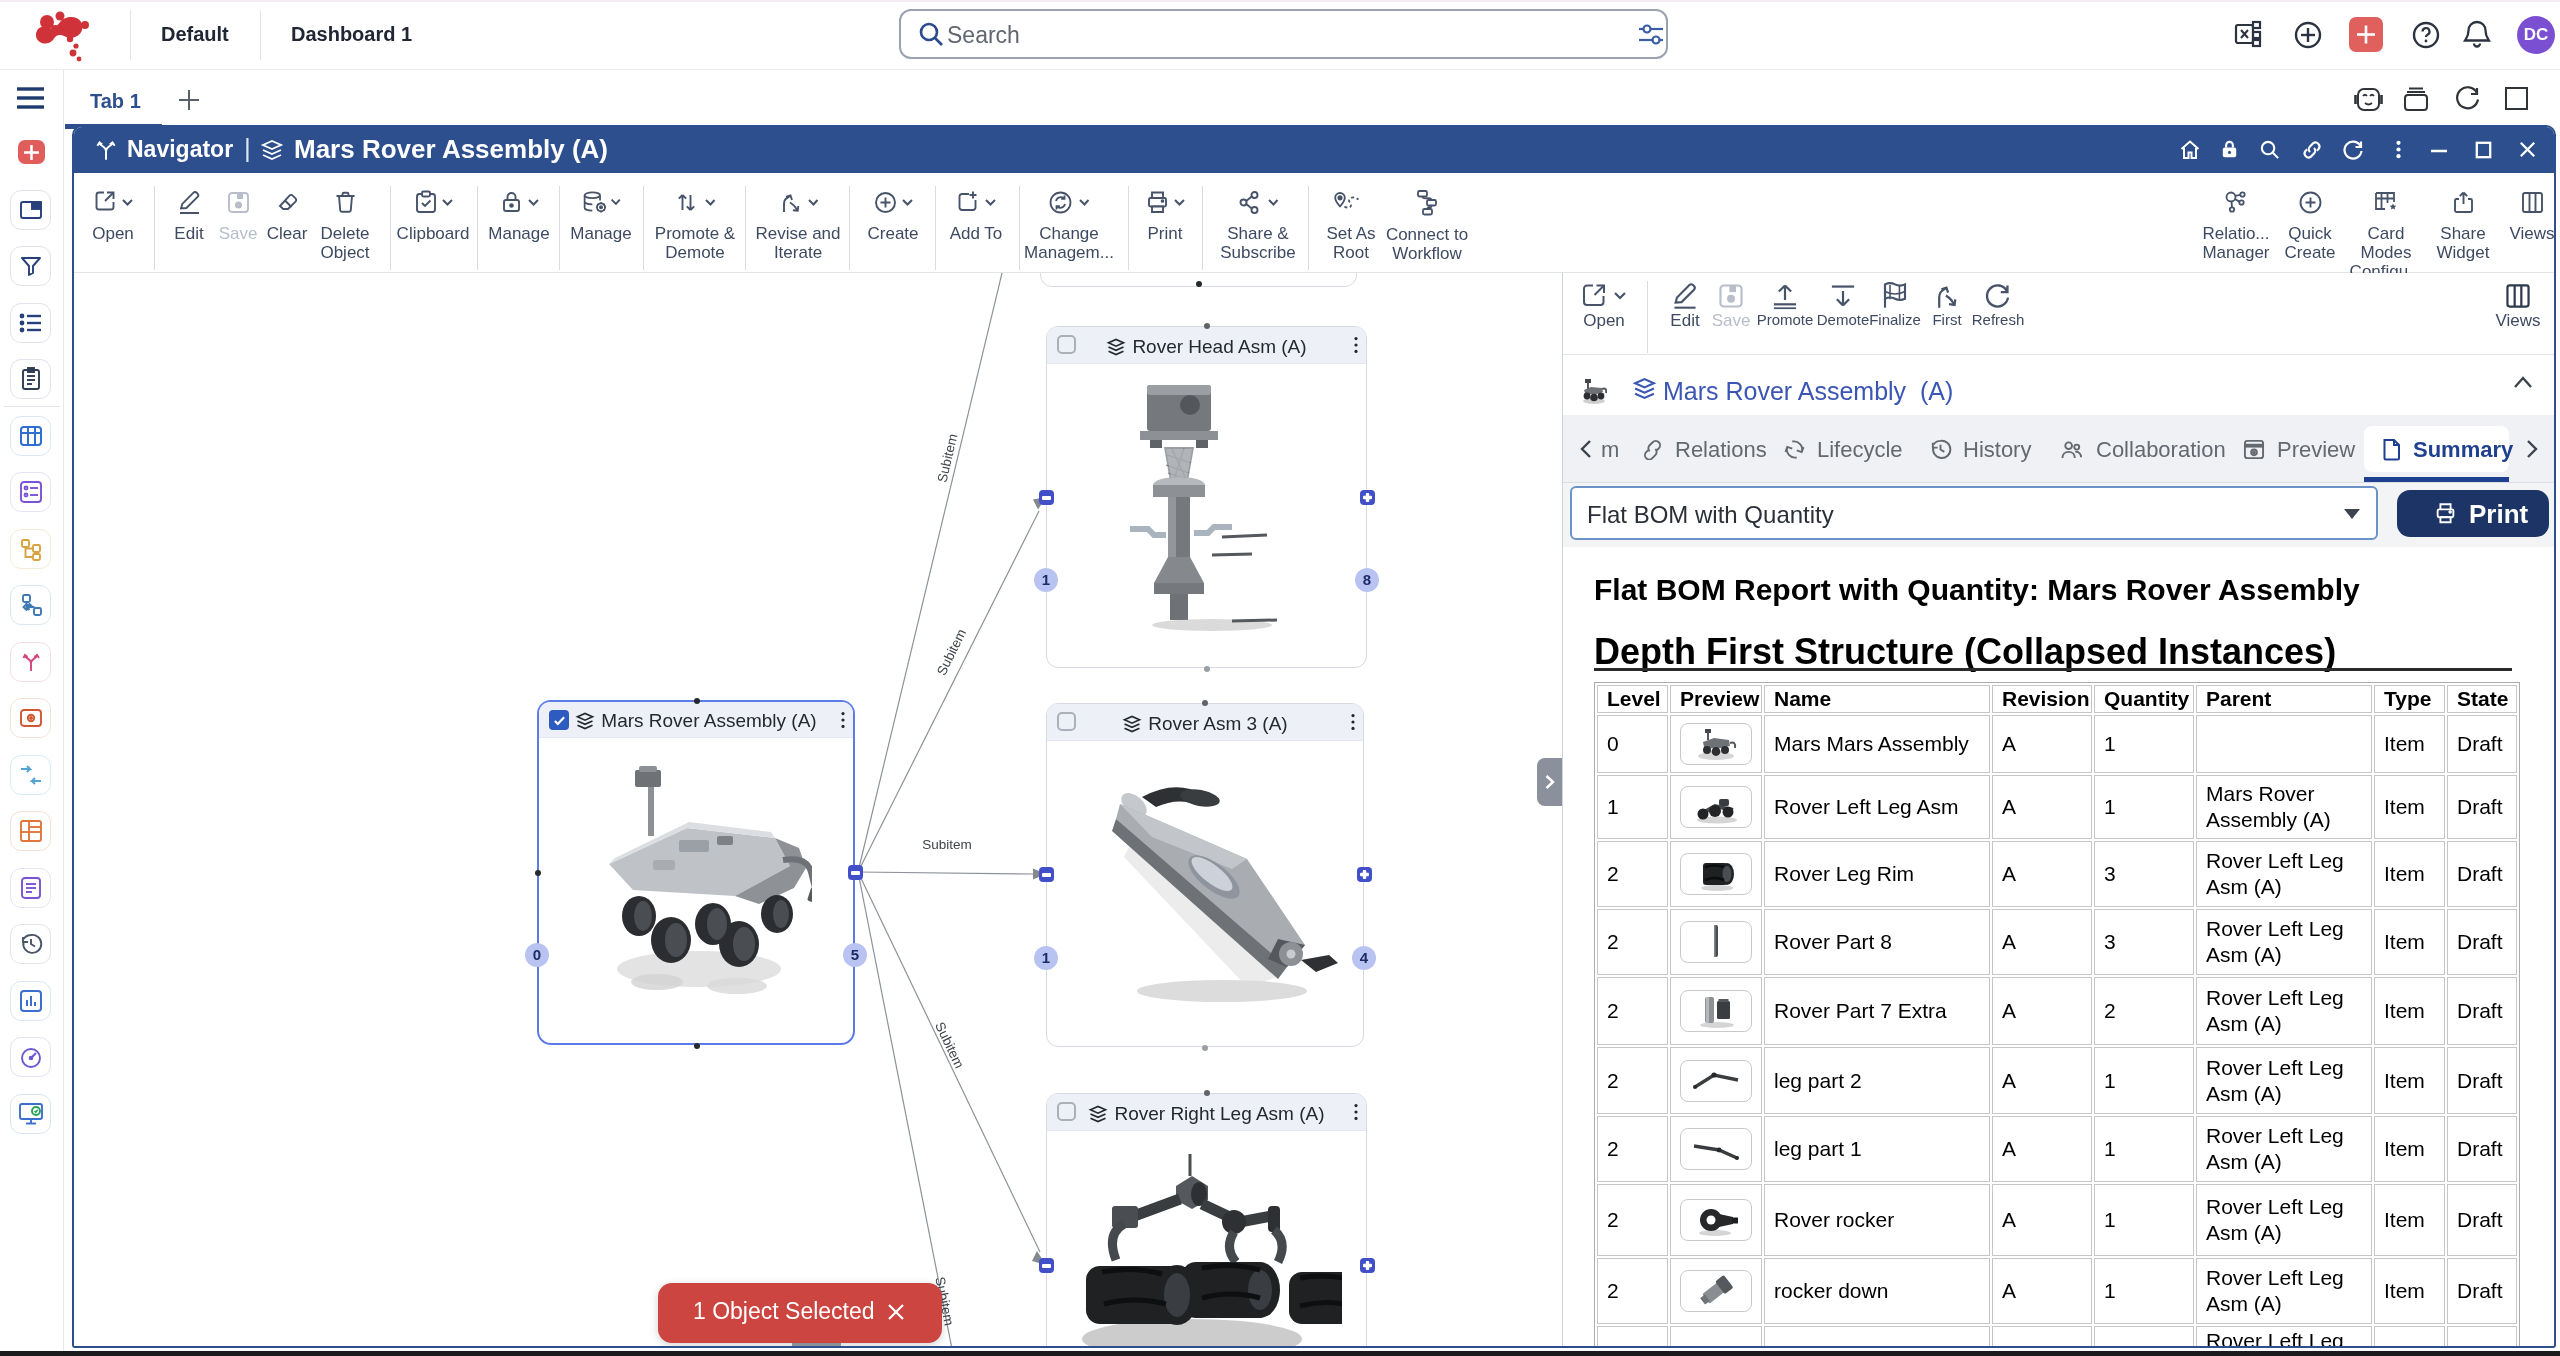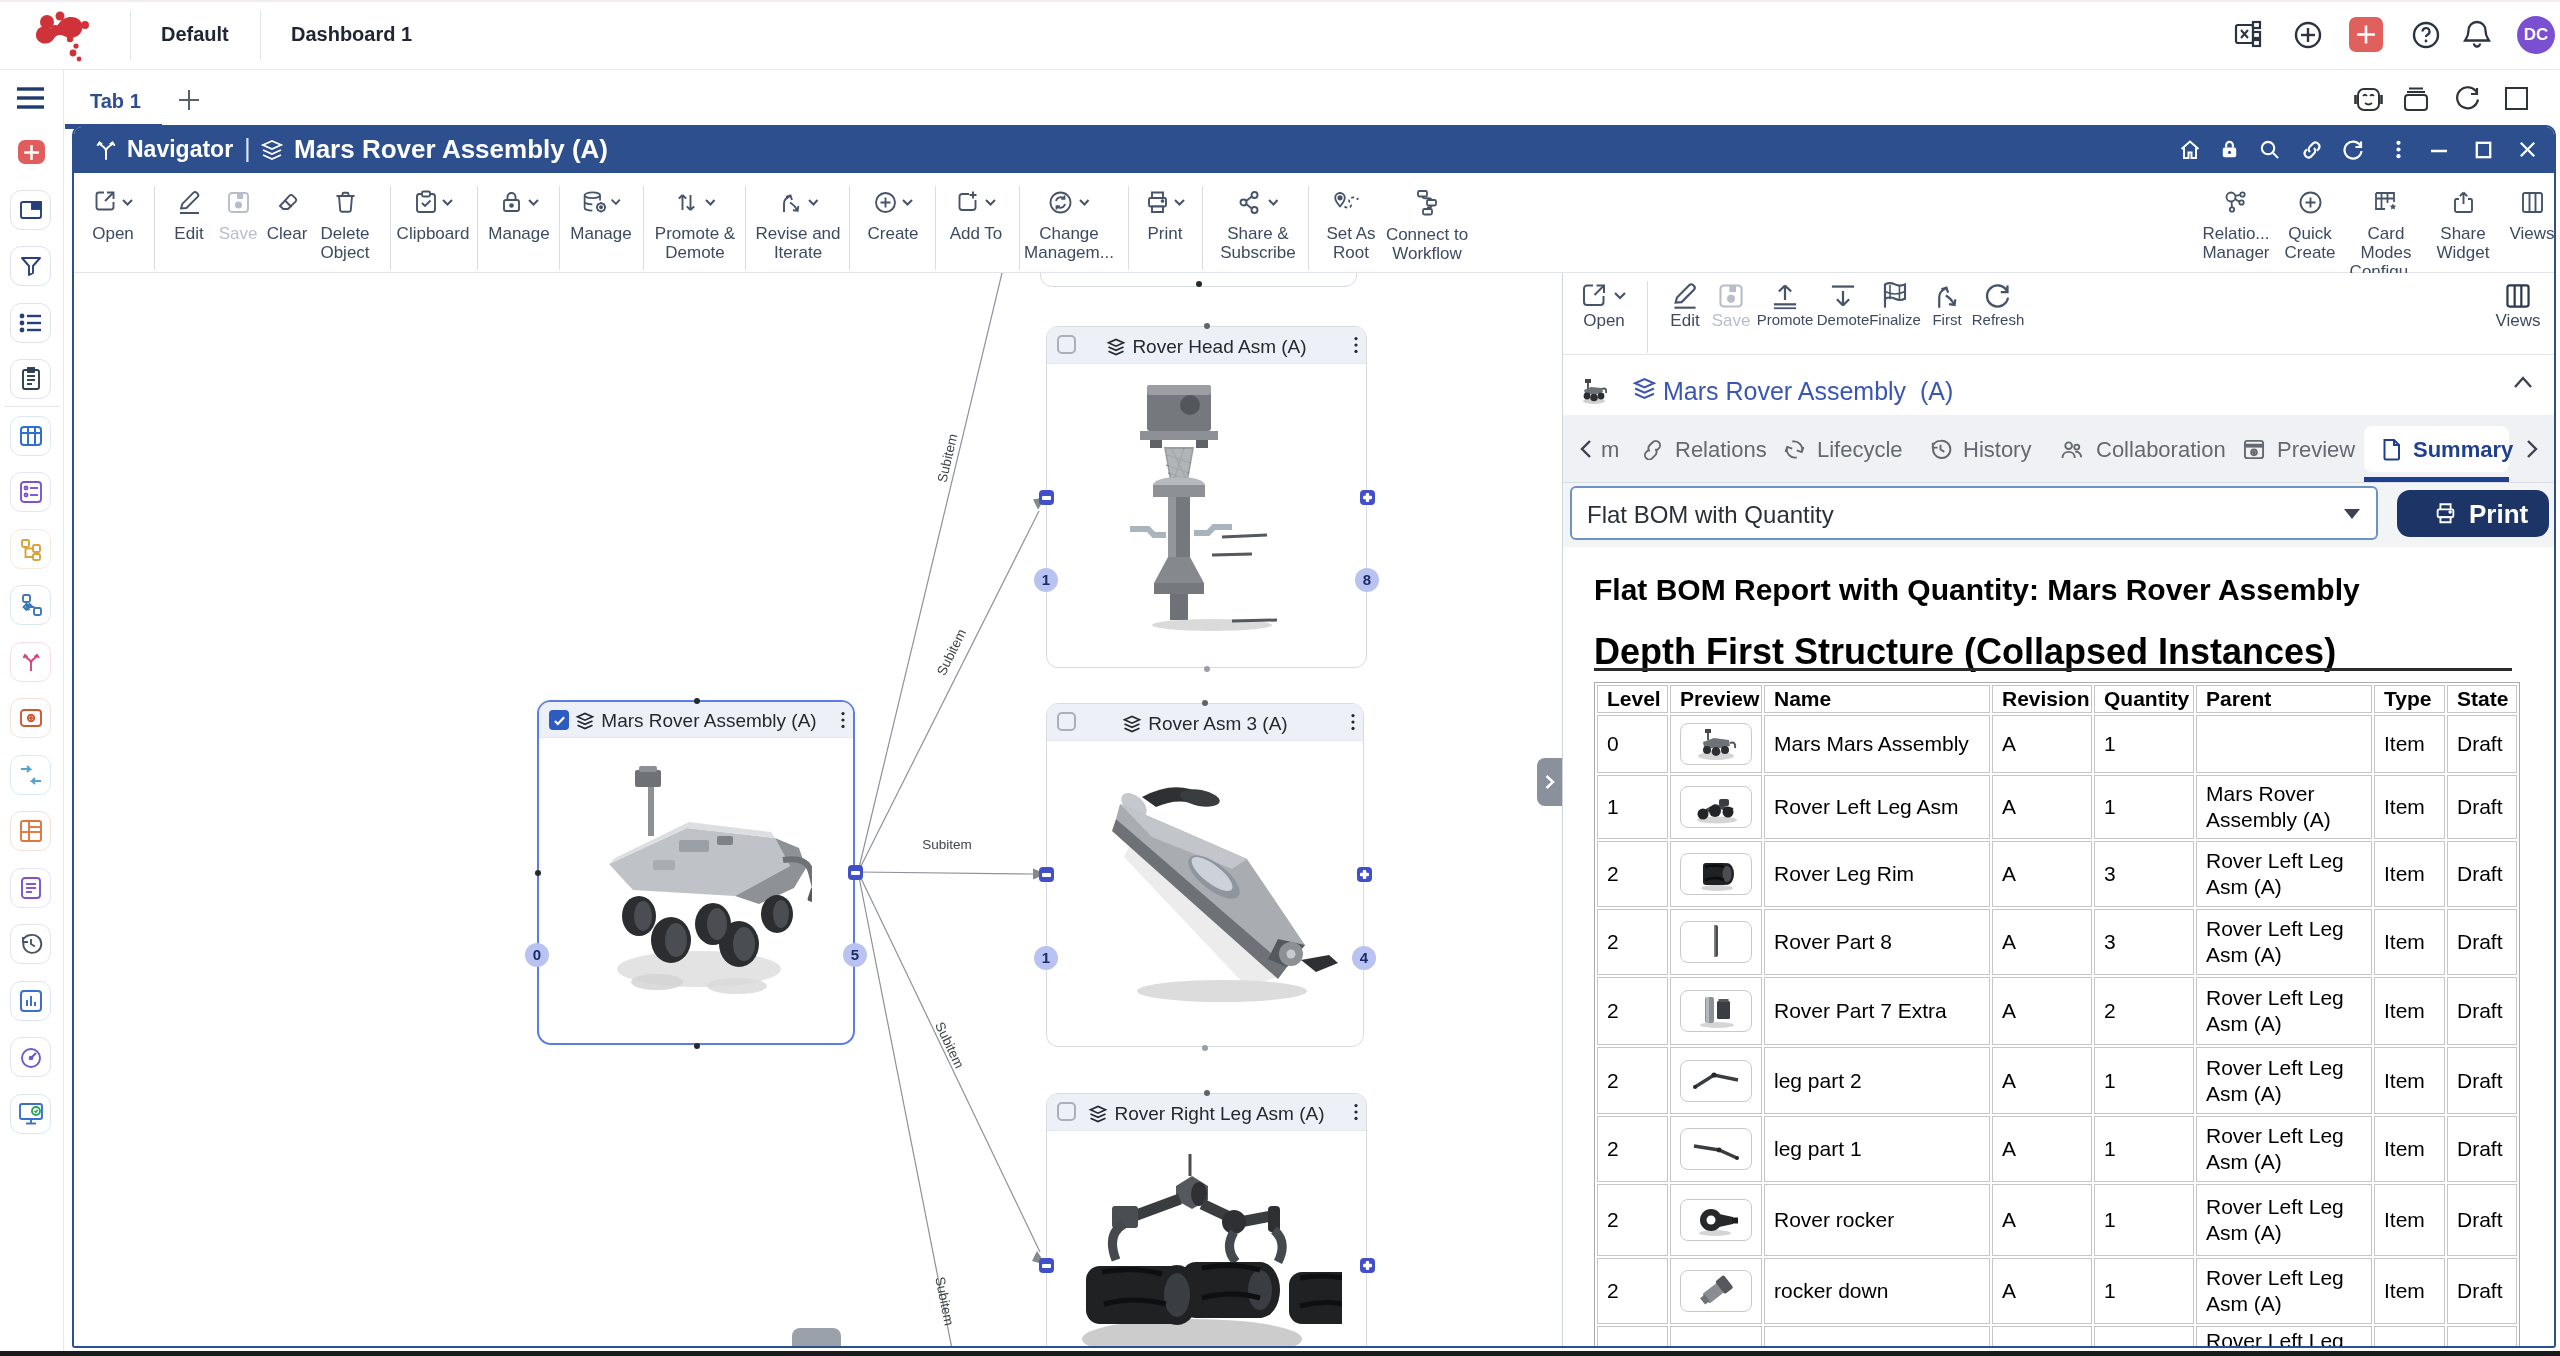--- a/index.html
+++ b/index.html
@@ -32,20 +32,33 @@
    <circle cx="37" cy="30" r="3.2"></circle>
         <circle cx="43" cy="37" r="2.6"></circle>
    <circle cx="40" cy="44" r="3.4"></circle>
         <circle cx="46" cy="50" r="2.4"></circle>
   </g>
  </svg>
  <div class="abs" style="left:130px;top:10px;width:1px;height:50px;background:#e3e5e9"></div>
  <div class="abs" style="left:260px;top:10px;width:1px;height:50px;background:#e3e5e9"></div>
  <div class="abs" style="left:161px;top:23px;font-size:20px;font-weight:700;color:#202634">Default</div>
  <div class="abs" style="left:291px;top:23px;font-size:20px;font-weight:700;color:#202634">Dashboard 1</div>
+ <div class="abs" style="left:899px;top:9px;width:769px;height:50px;border:2px solid #9aa2b2;border-radius:12px;background:#fff">
+  <svg class="abs" style="left:15px;top:8px" width="30" height="30" viewBox="0 0 30 30" fill="none" stroke="#2c4a8c" stroke-width="2.6">
+        <circle cx="13" cy="13" r="8"></circle>
+        <line x1="19" y1="19" x2="26" y2="26"></line>
+      </svg>
+  <div class="abs" style="left:46px;top:11px;font-size:23px;color:#60666f">Search</div>
+  <svg class="abs" style="left:736px;top:10px" width="28" height="28" viewBox="0 0 28 28" stroke="#3a5da8" stroke-width="2.2" fill="#fff">
+   <line x1="2" y1="8" x2="26" y2="8"></line>
+        <line x1="2" y1="19" x2="26" y2="19"></line>
+        <circle cx="10" cy="8" r="3.5"></circle>
+        <circle cx="19" cy="19" r="3.5"></circle>
+  </svg>
+ </div>
  <svg class="abs" style="left:2234px;top:20px" width="28" height="28" viewBox="0 0 28 28" fill="none" stroke="#2b3240" stroke-width="2.2">
   <rect x="2" y="5" width="17" height="18" rx="2"></rect>
       <rect x="19" y="2" width="7" height="6"></rect>
       <rect x="19" y="12" width="7" height="6"></rect>
       <rect x="19" y="20" width="7" height="6"></rect>
   <path d="M7 10 l7 8 M14 10 l-7 8" stroke-width="2"></path>
  </svg>
  <svg class="abs" style="left:2294px;top:21px" width="28" height="28" viewBox="0 0 28 28" fill="none" stroke="#2b3240" stroke-width="2.4">
       <circle cx="14" cy="14" r="12"></circle>
       <line x1="14" y1="7" x2="14" y2="21"></line>
@@ -724,20 +737,27 @@
         </svg>
       </div>
   <div class="conn" style="left:1286px;top:985px">
         <svg style="margin:3px auto" width="9" height="9" viewBox="0 0 9 9" fill="#fff">
           <rect y="2.8" width="9" height="3.4" rx="1"></rect>
           <rect x="2.8" width="3.4" height="9" rx="1"></rect>
         </svg>
       </div>
 
   <div class="abs" style="left:718px;top:1055px;width:49px;height:18px;background:#9aa1ab;border-radius:8px 8px 0 0"></div>
+  <div class="abs" style="left:584px;top:1010px;width:284px;height:60px;background:#cc4540;border-radius:14px;box-shadow:0 2px 8px rgba(0,0,0,.18)">
+   <div class="abs" style="left:35px;top:15px;font-size:23px;color:#fff">1 Object Selected</div>
+   <svg class="abs" style="left:228px;top:19px" width="20" height="20" viewBox="0 0 20 20" stroke="#fff" stroke-width="2.2">
+          <line x1="3" y1="3" x2="17" y2="17"></line>
+          <line x1="17" y1="3" x2="3" y2="17"></line>
+        </svg>
+  </div>
 
   <div class="abs" style="left:1463px;top:485px;width:25px;height:48px;background:#8a919c;border-radius:8px 0 0 8px">
    <svg style="margin:16px 0 0 7px" width="11" height="16" viewBox="0 0 11 16" fill="none" stroke="#fff" stroke-width="2.4">
           <path d="M2.5 2 L9 8 L2.5 14"></path>
         </svg>
   </div>
  </div>
  <div class="abs" style="left:1488px;top:146px;width:992px;height:1073px;background:#fff;border-left:1px solid #cfd3da" id="rpanel">
   <div class="vsep" style="left:84px"></div>
   <div class="abs" style="left:12px;top:8px;width:58px;text-align:center;color:#3e4a61">

